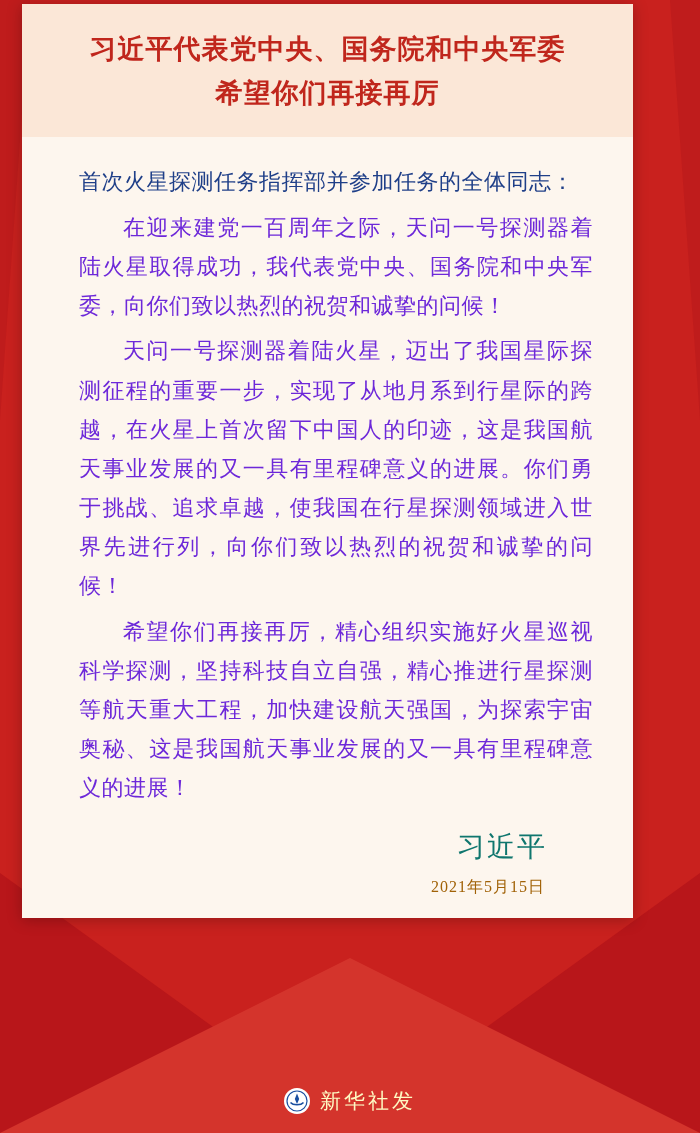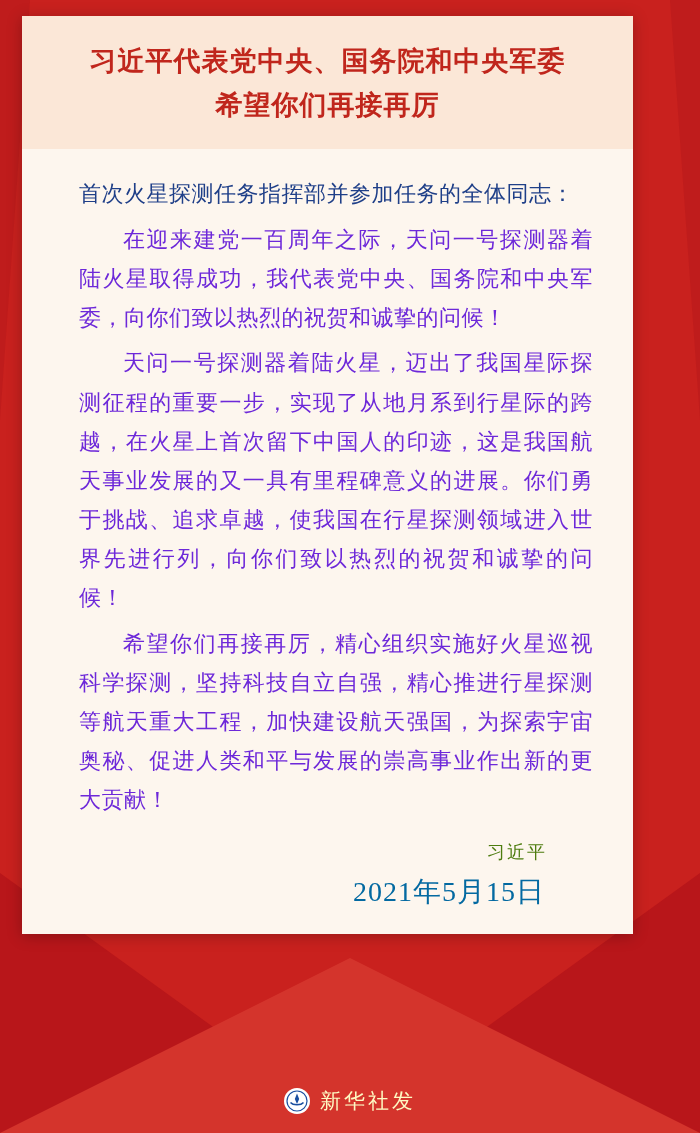--- a/index.html
+++ b/index.html
@@ -65,21 +65,21 @@
     width: 0;
     height: 0;
     border-top: 420px solid #bf1c1c;
     border-left: 30px solid transparent;
   }
 
   
   #letter {
     position: absolute;
     left: 22px;
-    top: 16px;
+    top: 4px;
     width: 611px;
     background: #fdf6ee;
     box-shadow: 0 2px 14px rgba(0, 0, 0, 0.25);
   }
 
   #title-band {
     background: #fbe7d7;
     padding: 24px 34px 22px 34px;
     text-align: center;
   }
@@ -114,28 +114,29 @@
     text-align: justify;
     margin: 4px 0 6px 0;
     font-family: "Liberation Serif", "DejaVu Serif", serif;
   }
   .signature-block {
     margin-top: 18px;
     text-align: right;
     padding-right: 46px;
   }
   .sign-name {
-    color: #4d7c0f;
-    font-size: 18px;
+    color: #0f766e;
+    font-size: 28px;
     line-height: 1.7;
     letter-spacing: 2px;
+    font-family: Liberation Mono, monospace;
   }
   .sign-date {
-    color: #0369a1;
-    font-size: 28px;
+    color: #a16207;
+    font-size: 16px;
     line-height: 1.7;
     letter-spacing: 1px;
     padding-right: 2px;
   }
 
   
   #credit {
     position: absolute;
     left: 0;
     right: 0;
@@ -176,21 +177,21 @@
 
     <div id="title-band">
       <div class="title-line">习近平代表党中央、国务院和中央军委</div>
       <div class="title-line">希望你们再接再厉</div>
     </div>
 
     <div id="body">
       <div class="salutation">首次火星探测任务指挥部并参加任务的全体同志：</div>
       <p class="para">在迎来建党一百周年之际，天问一号探测器着陆火星取得成功，我代表党中央、国务院和中央军委，向你们致以热烈的祝贺和诚挚的问候！</p>
       <p class="para">天问一号探测器着陆火星，迈出了我国星际探测征程的重要一步，实现了从地月系到行星际的跨越，在火星上首次留下中国人的印迹，这是我国航天事业发展的又一具有里程碑意义的进展。你们勇于挑战、追求卓越，使我国在行星探测领域进入世界先进行列，向你们致以热烈的祝贺和诚挚的问候！</p>
-      <p class="para">希望你们再接再厉，精心组织实施好火星巡视科学探测，坚持科技自立自强，精心推进行星探测等航天重大工程，加快建设航天强国，为探索宇宙奥秘、促进人类和平与发展的崇高事业作出新的更大贡献！</p>
+      <p class="para">希望你们再接再厉，精心组织实施好火星巡视科学探测，坚持科技自立自强，精心推进行星探测等航天重大工程，加快建设航天强国，为探索宇宙奥秘、这是我国航天事业发展的又一具有里程碑意义的进展！</p>
 
       <div class="signature-block">
         <div class="sign-name">习近平</div>
         <div class="sign-date">2021年5月15日</div>
       </div>
     </div>
 
   </div>
 
   <div id="credit">

